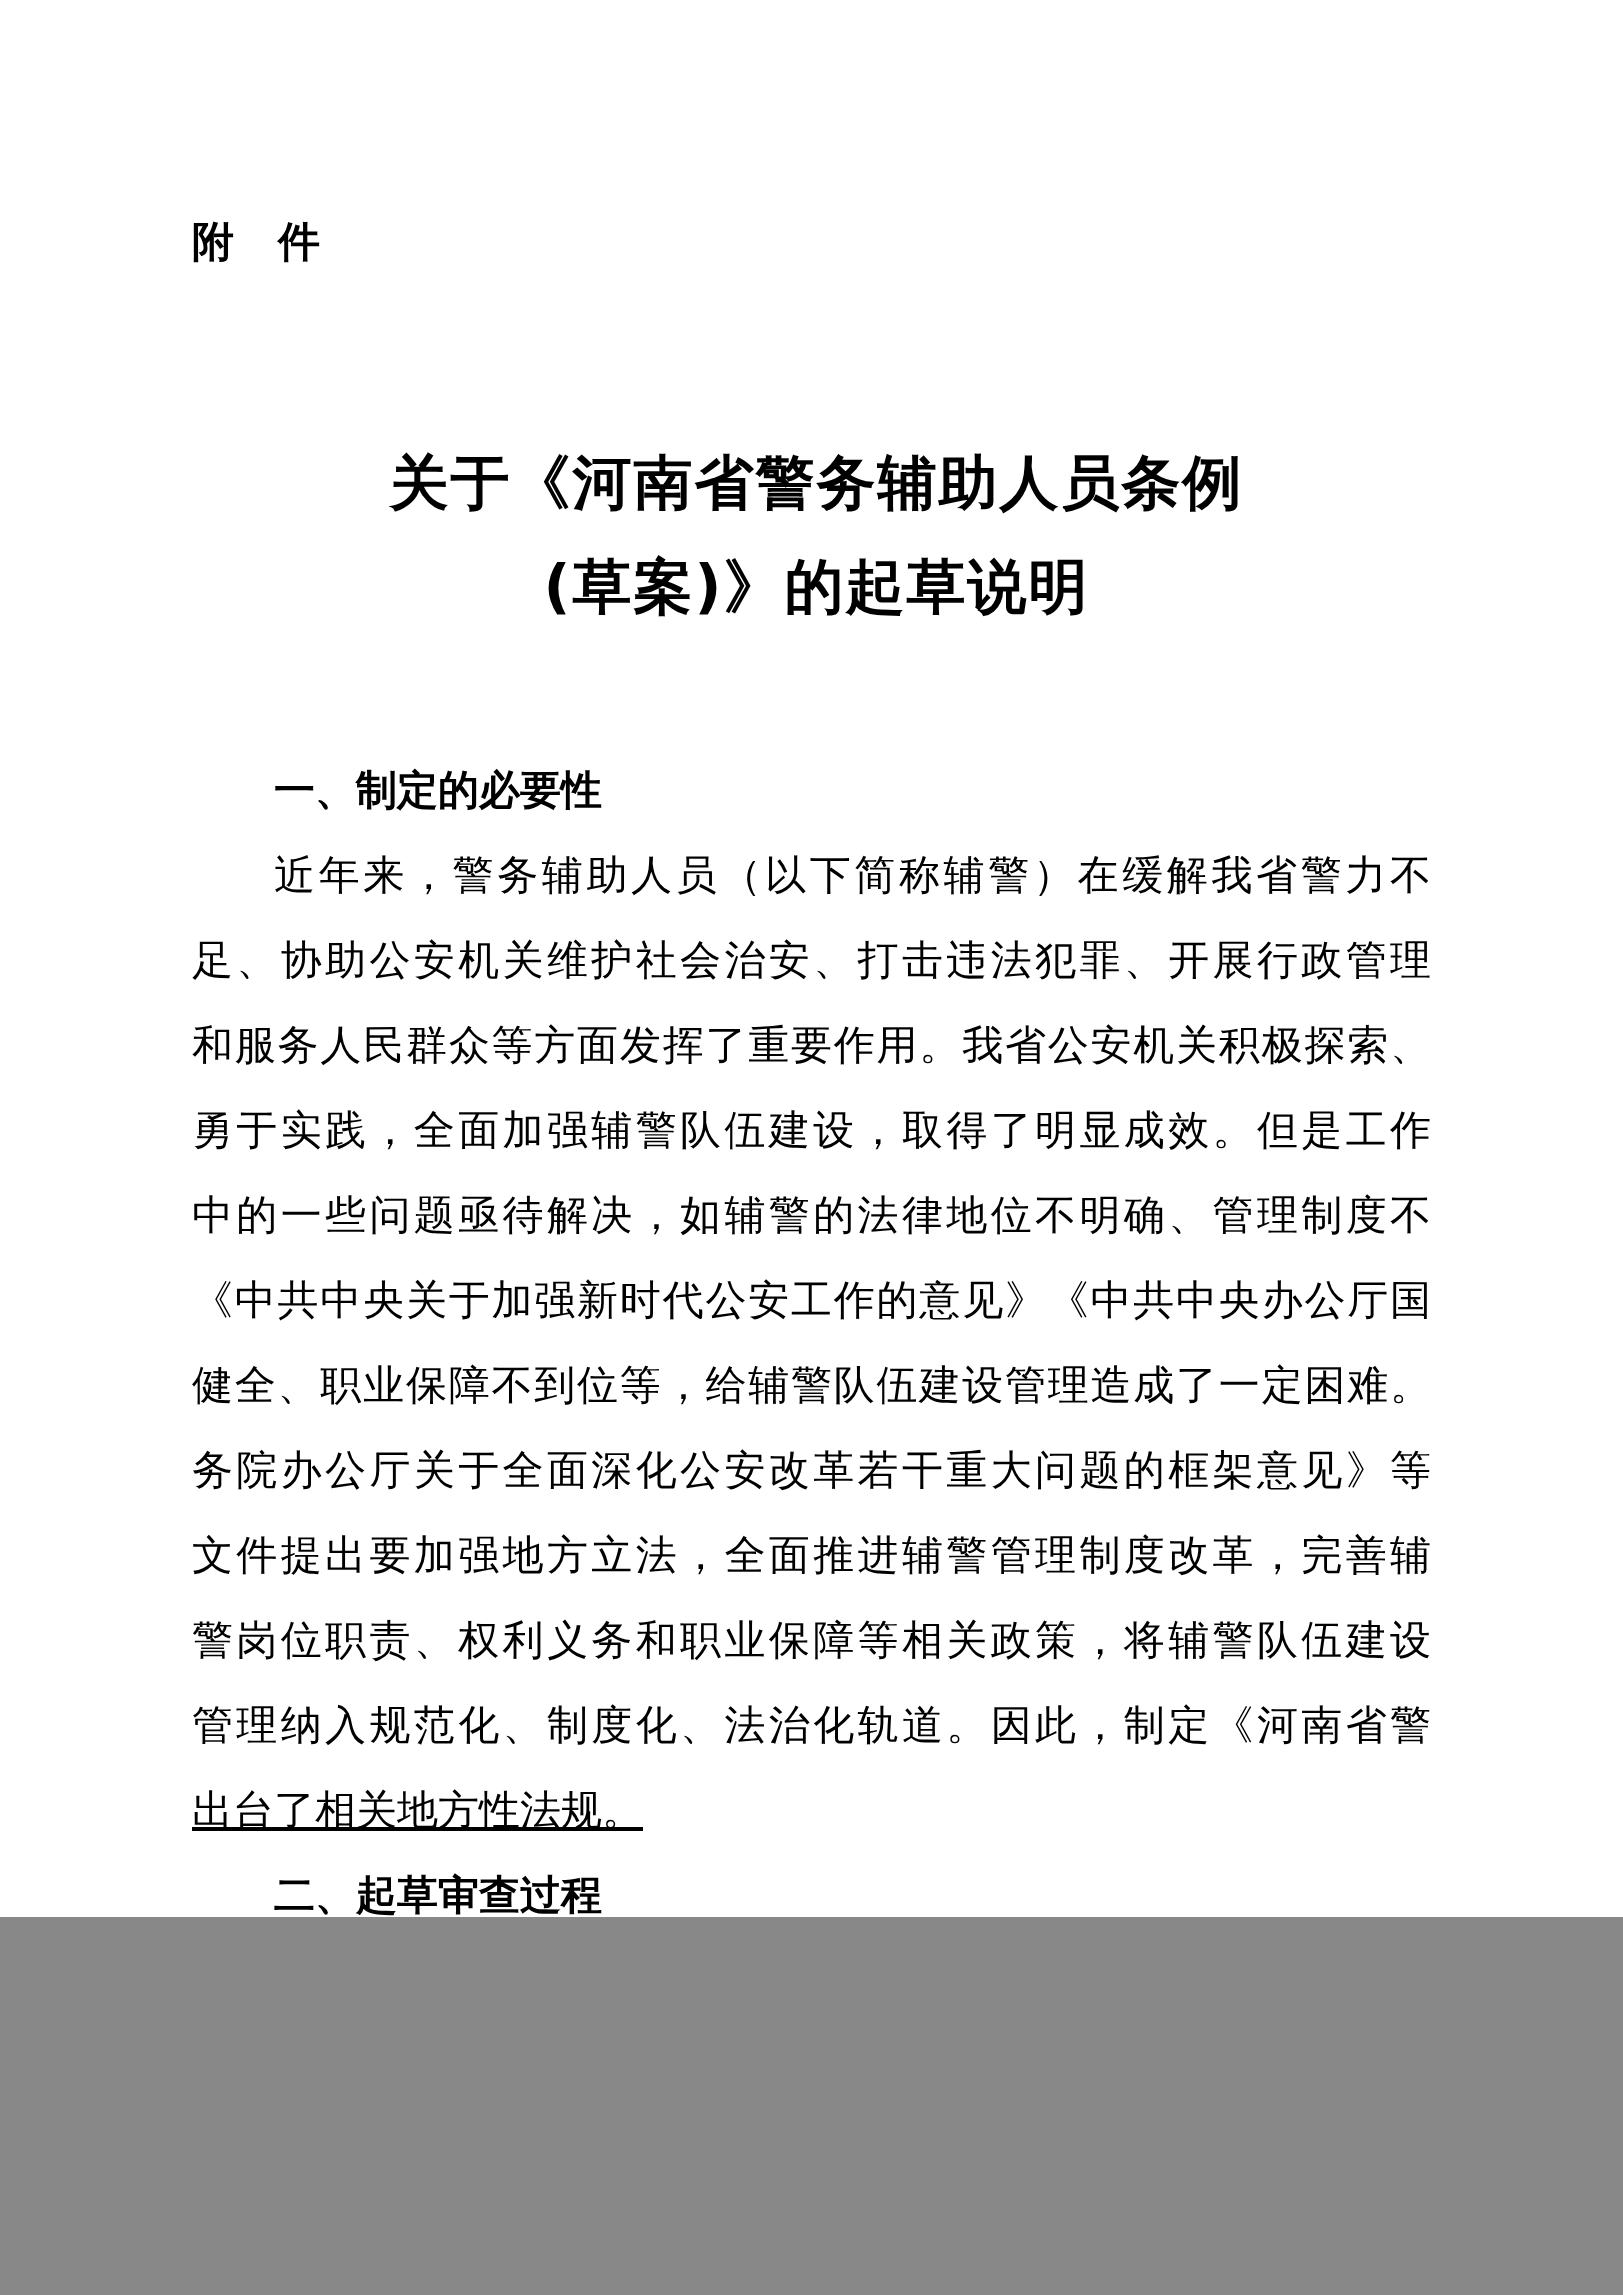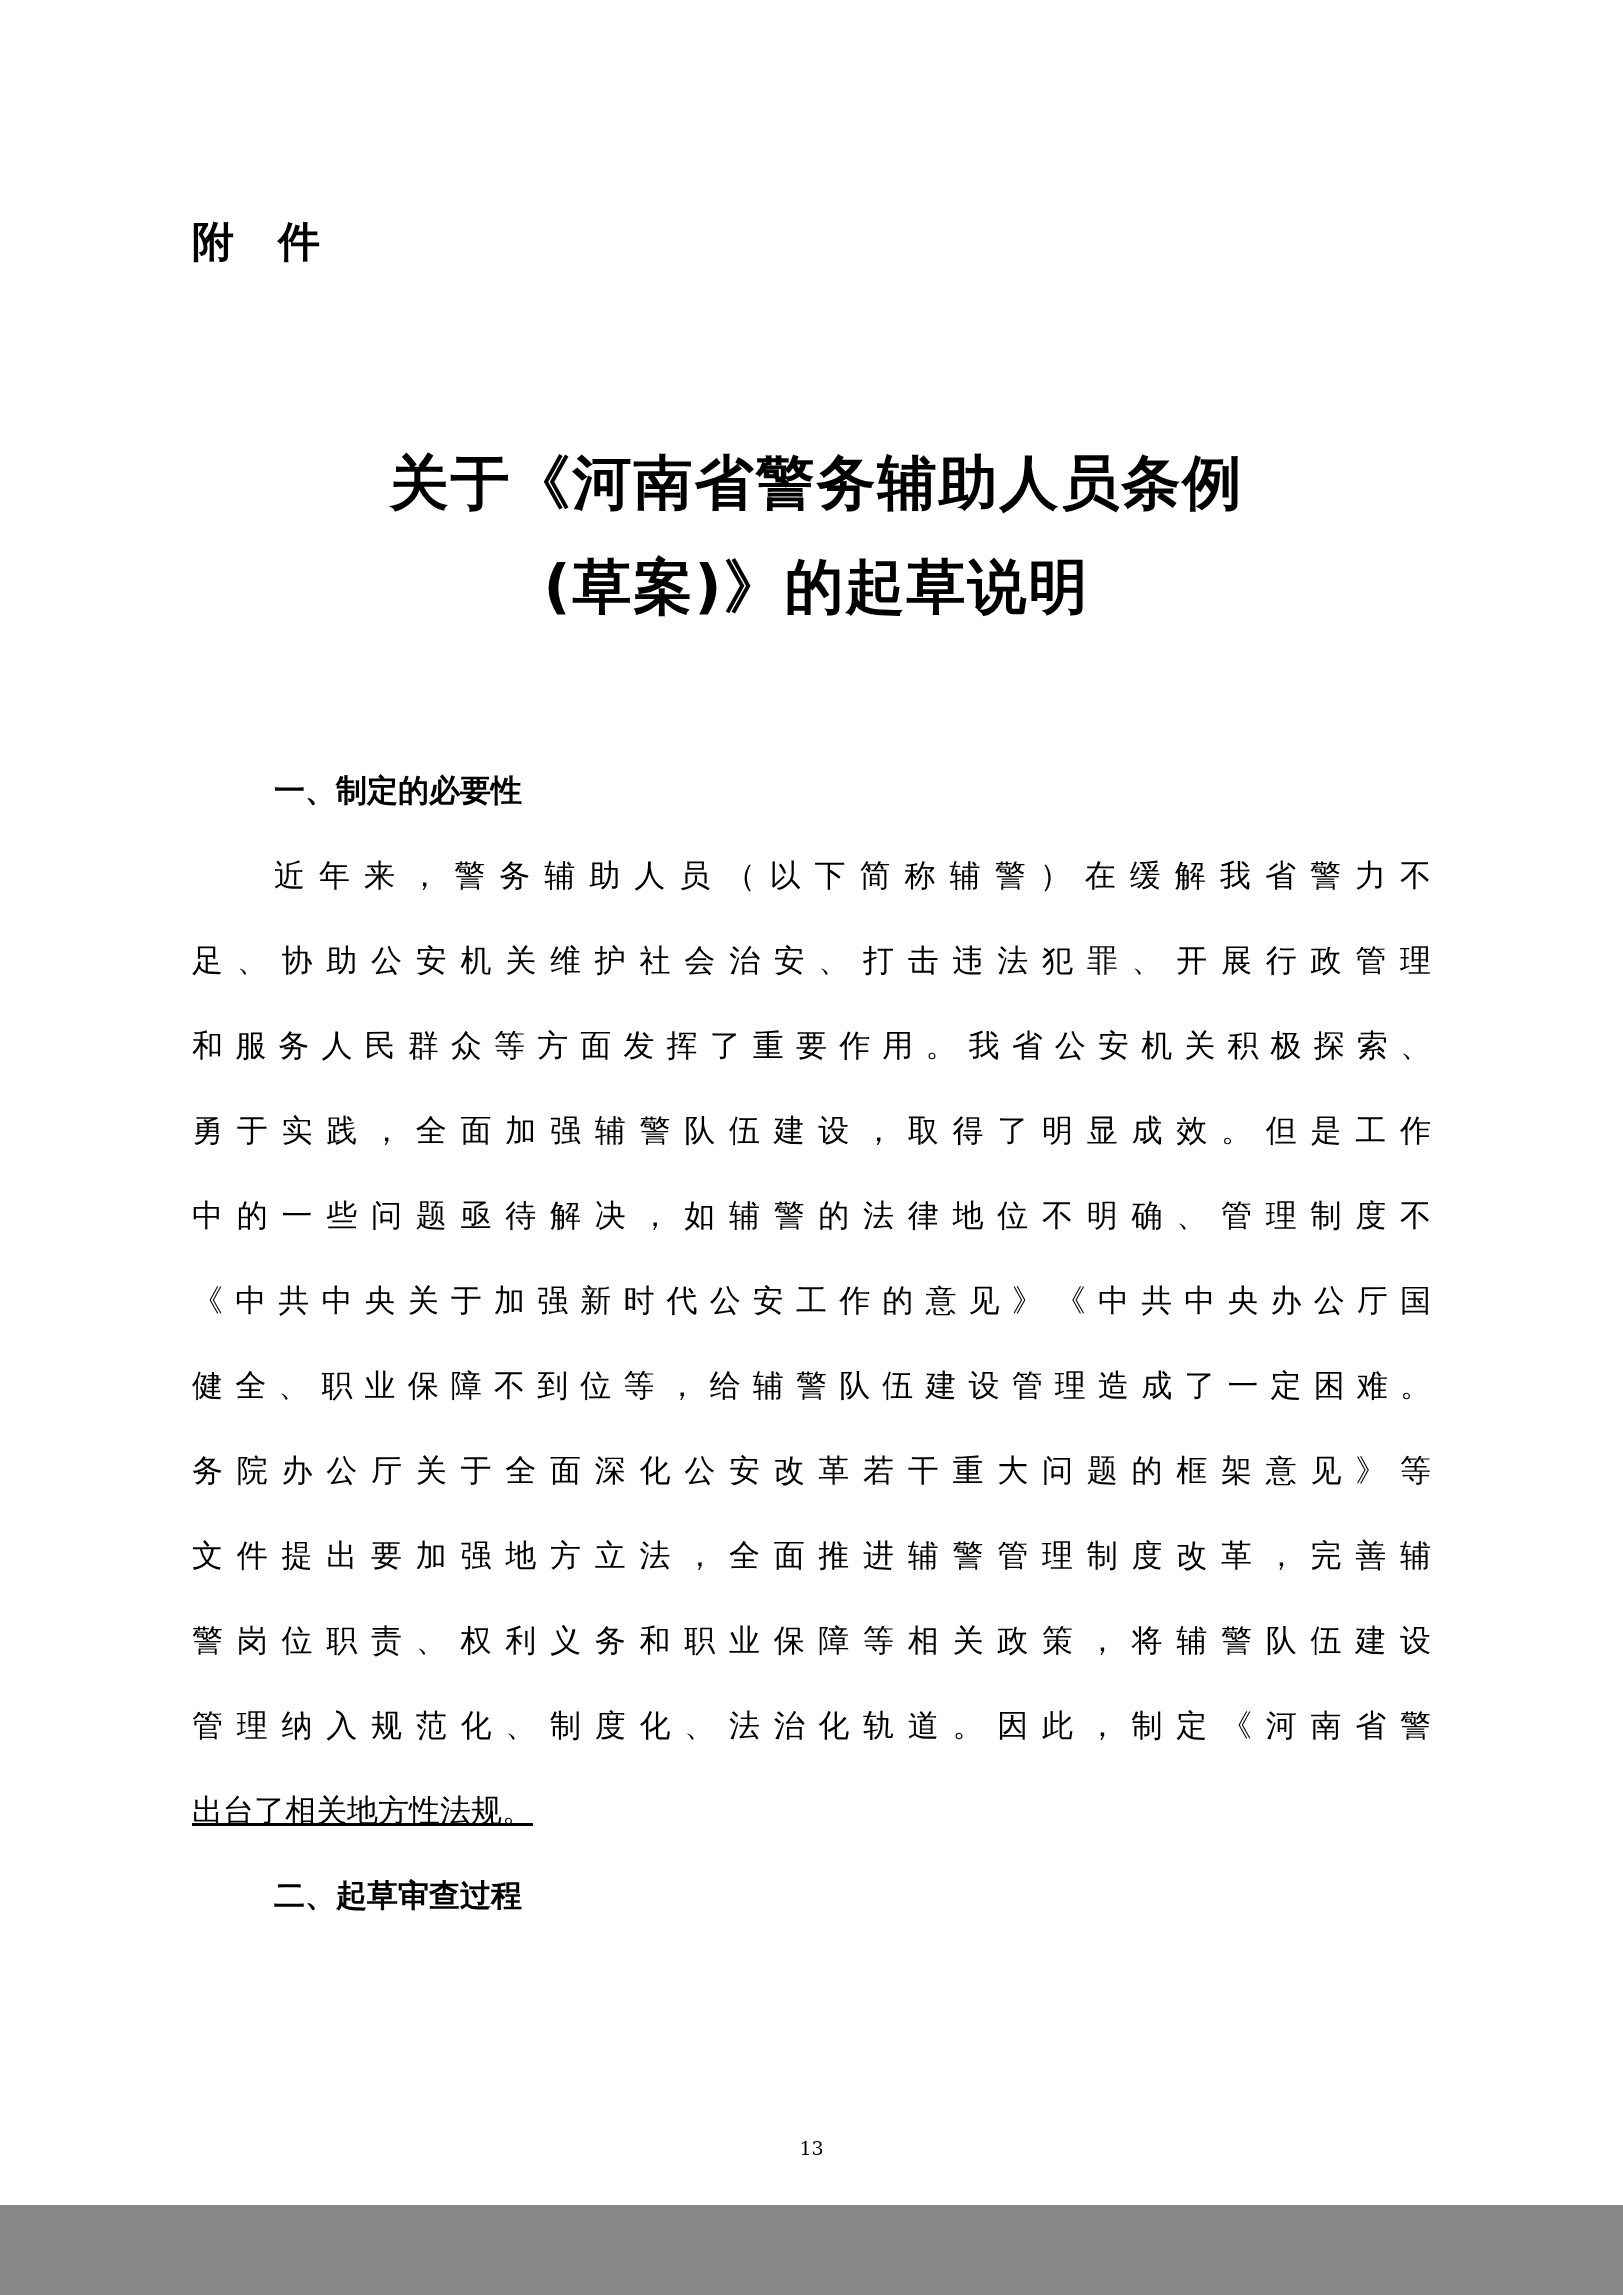--- a/index.html
+++ b/index.html
@@ -1,18 +1,18 @@
 <!DOCTYPE html>
 <html lang="zh" style="font-size:7.9px"><head>
 <meta charset="utf-8">
 <style>
   html,body{margin:0;padding:0;background:#888;}
   .page{
     position:relative;
-    width:1623px;height:2205px;
+    width:1623px;height:1917px;
     background:#ffffff;
     color:#000000;
     overflow:hidden;
     font-family:"DejaVu Serif", serif;
   }
   .attach-label{
     position:absolute;
     left:192px;top:216px;
     font-size:42px;line-height:51px;
     font-family:"DejaVu Sans", sans-serif;
@@ -31,21 +31,21 @@
     letter-spacing:2px;
   }
   .content{
     position:absolute;
     left:192px;top:748px;
     width:1239px;
   }
   .cline{
     height:85px;
     line-height:85px;
-    font-size:31px;
+    font-size:41px;
     text-align:justify;
     text-align-last:justify;
     overflow:hidden;
   }
   .cline.noj{
     text-align:left;
     text-align-last:left;
     text-decoration:underline;
   }
   .cline.indent{

